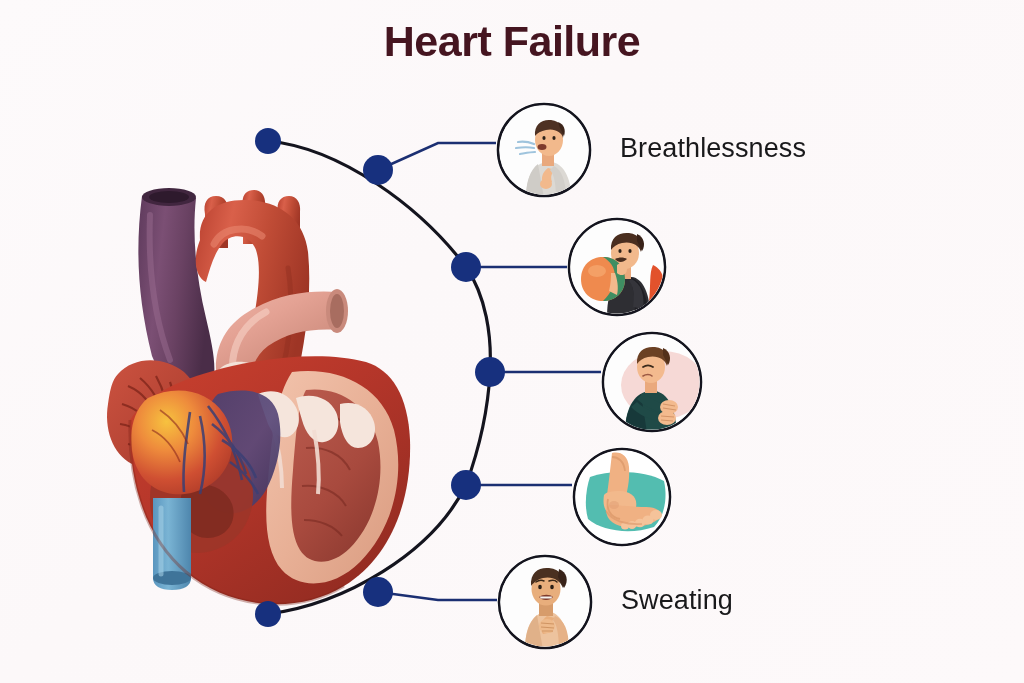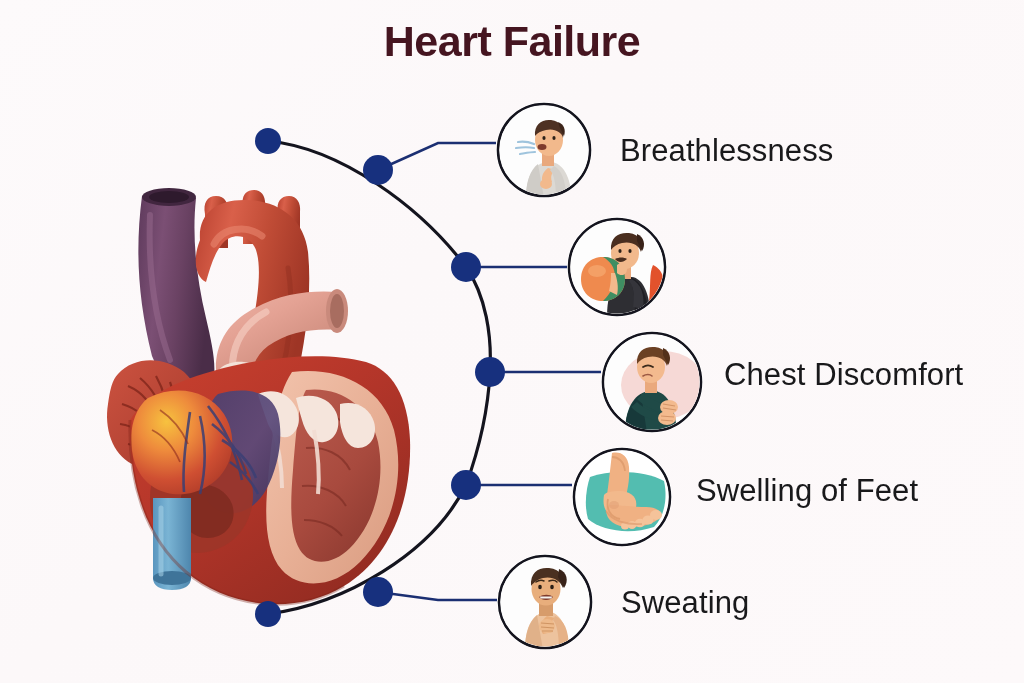--- a/index.html
+++ b/index.html
@@ -48,21 +48,21 @@
     background: #ffffff;
     overflow: hidden;
     box-sizing: border-box;
   }
   .icon-node svg { display: block; }
 
   
   .sym-label {
     position: absolute;
     font-family: "Liberation Sans", sans-serif;
-    font-size: 31px;
+    font-size: 27px;
     font-weight: normal;
     color: #19191b;
     white-space: nowrap;
     letter-spacing: 0.1px;
   }
 </style>
 </head>
 <body>
 
 <div id="infographic">
@@ -455,19 +455,17 @@
         </g>
 
         <path d="M58 62 C68 66 72 78 72 96 L62 96 C62 82 60 70 56 66 Z" fill="#e6b287"></path>
       </g>
     </svg>
   </div>
 
   <div class="sym-label" style="left:620px; top:133px;">Breathlessness</div>
 
 
-  <div class="sym-label" style="left:724px; top:357px;">Chest Discomfort</div>
-
-  <div class="sym-label" style="left:696px; top:473px;">Swelling of Feet</div>
+
 
   <div class="sym-label" style="left:621px; top:585px;text-align:right;">Sweating</div>
 
 </div>
 
 </body></html>

